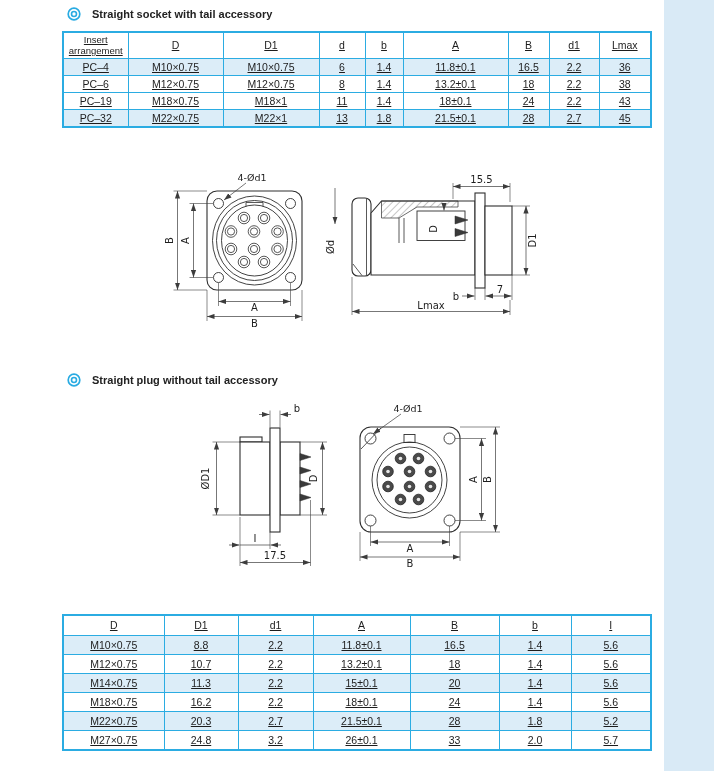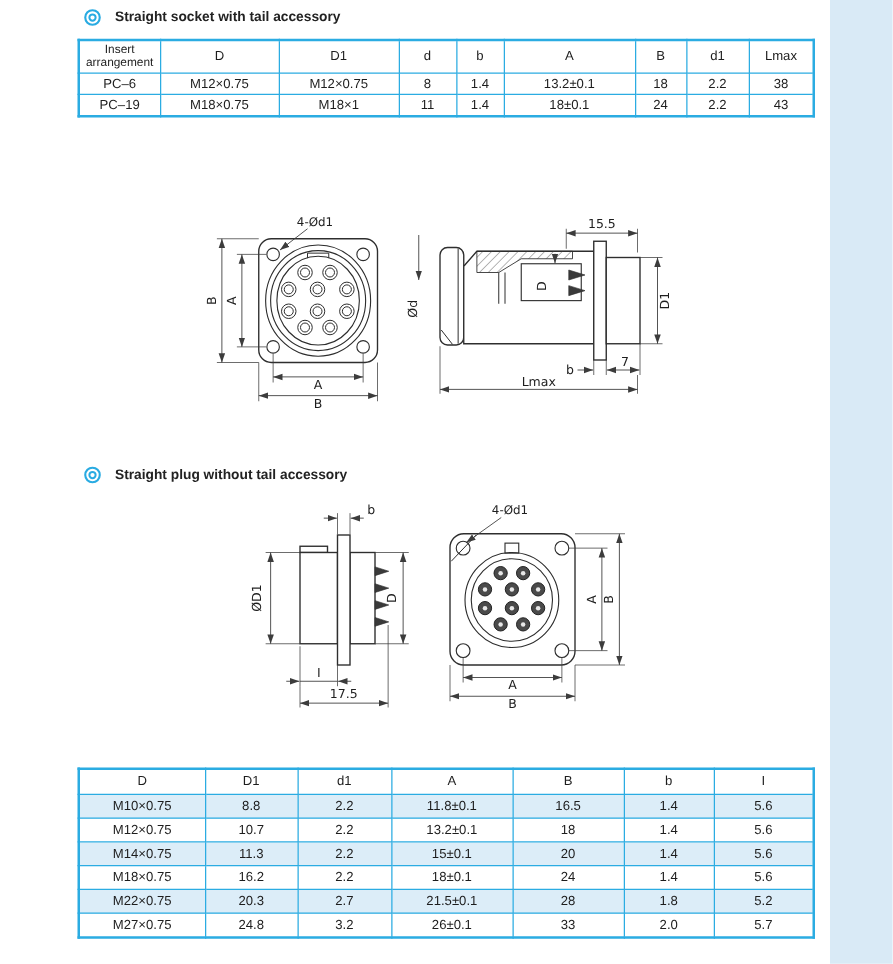--- a/index.html
+++ b/index.html
@@ -1,21 +1,21 @@
 <!DOCTYPE html>
 <html><head>
 <meta charset="utf-8">
 <style>
   html,body{margin:0;padding:0;background:#fff;}
   body{width:714px;height:771px;position:relative;overflow:hidden;
        font-family:"Liberation Sans","DejaVu Sans",sans-serif;color:#1d1d1d;}
   .edge-band{position:absolute;top:0;right:0;width:50px;height:771px;background:#d9eaf6;}
   .sec-header{position:absolute;left:66px;display:flex;align-items:center;gap:10px;}
   .sec-title{font-size:11px;font-weight:bold;color:#222;}
-  .tbl{position:absolute;left:62px;width:588px;}
+  .tbl{position:absolute;left:62px;width:588px;text-decoration:underline;}
   table{border-collapse:collapse;table-layout:fixed;width:588px;
         font-size:10.5px;text-align:center;color:#1d1d1d;}
   table,td,th{border:1px solid #2bace2;}
   table{border-width:2px;}
   th{font-weight:normal;line-height:1.12;padding:0 1px;background:#fff;}
   td{padding:0 1px;background:#fff;}
   .t1 th{height:25px;font-size:10.5px;}
   .t1 th:first-child{font-size:9.5px;}
   .t1 td{height:16px;}
   .t2 th{height:19px;}
@@ -64,20 +64,31 @@
           <th>D1</th>
           <th>d</th>
           <th>b</th>
           <th>A</th>
           <th>B</th>
           <th>d1</th>
           <th>Lmax</th>
         </tr>
       </thead>
     <tbody>
+        <tr class="alt">
+          <td>PC–4</td>
+          <td>M10×0.75</td>
+          <td>M10×0.75</td>
+          <td>6</td>
+          <td>1.4</td>
+          <td>11.8±0.1</td>
+          <td>16.5</td>
+          <td>2.2</td>
+          <td>36</td>
+        </tr>
         <tr>
           <td>PC–6</td>
           <td>M12×0.75</td>
           <td>M12×0.75</td>
           <td>8</td>
           <td>1.4</td>
           <td>13.2±0.1</td>
           <td>18</td>
           <td>2.2</td>
           <td>38</td>
@@ -85,20 +96,31 @@
         <tr>
           <td>PC–19</td>
           <td>M18×0.75</td>
           <td>M18×1</td>
           <td>11</td>
           <td>1.4</td>
           <td>18±0.1</td>
           <td>24</td>
           <td>2.2</td>
           <td>43</td>
+        </tr>
+        <tr class="alt">
+          <td>PC–32</td>
+          <td>M22×0.75</td>
+          <td>M22×1</td>
+          <td>13</td>
+          <td>1.8</td>
+          <td>21.5±0.1</td>
+          <td>28</td>
+          <td>2.7</td>
+          <td>45</td>
         </tr>
       </tbody>
   </table>
 </div>
 
 <svg style="top:166px;" width="714" height="192" viewBox="0 166 714 192">
   <defs>
     <marker id="aE" viewBox="0 0 8 6" refX="7.5" refY="3" markerWidth="8" markerHeight="6" orient="auto" markerUnits="userSpaceOnUse">
         <path d="M0,0.4 L7.5,3 L0,5.6 Z" fill="#3c3c3c"></path>
       </marker>

